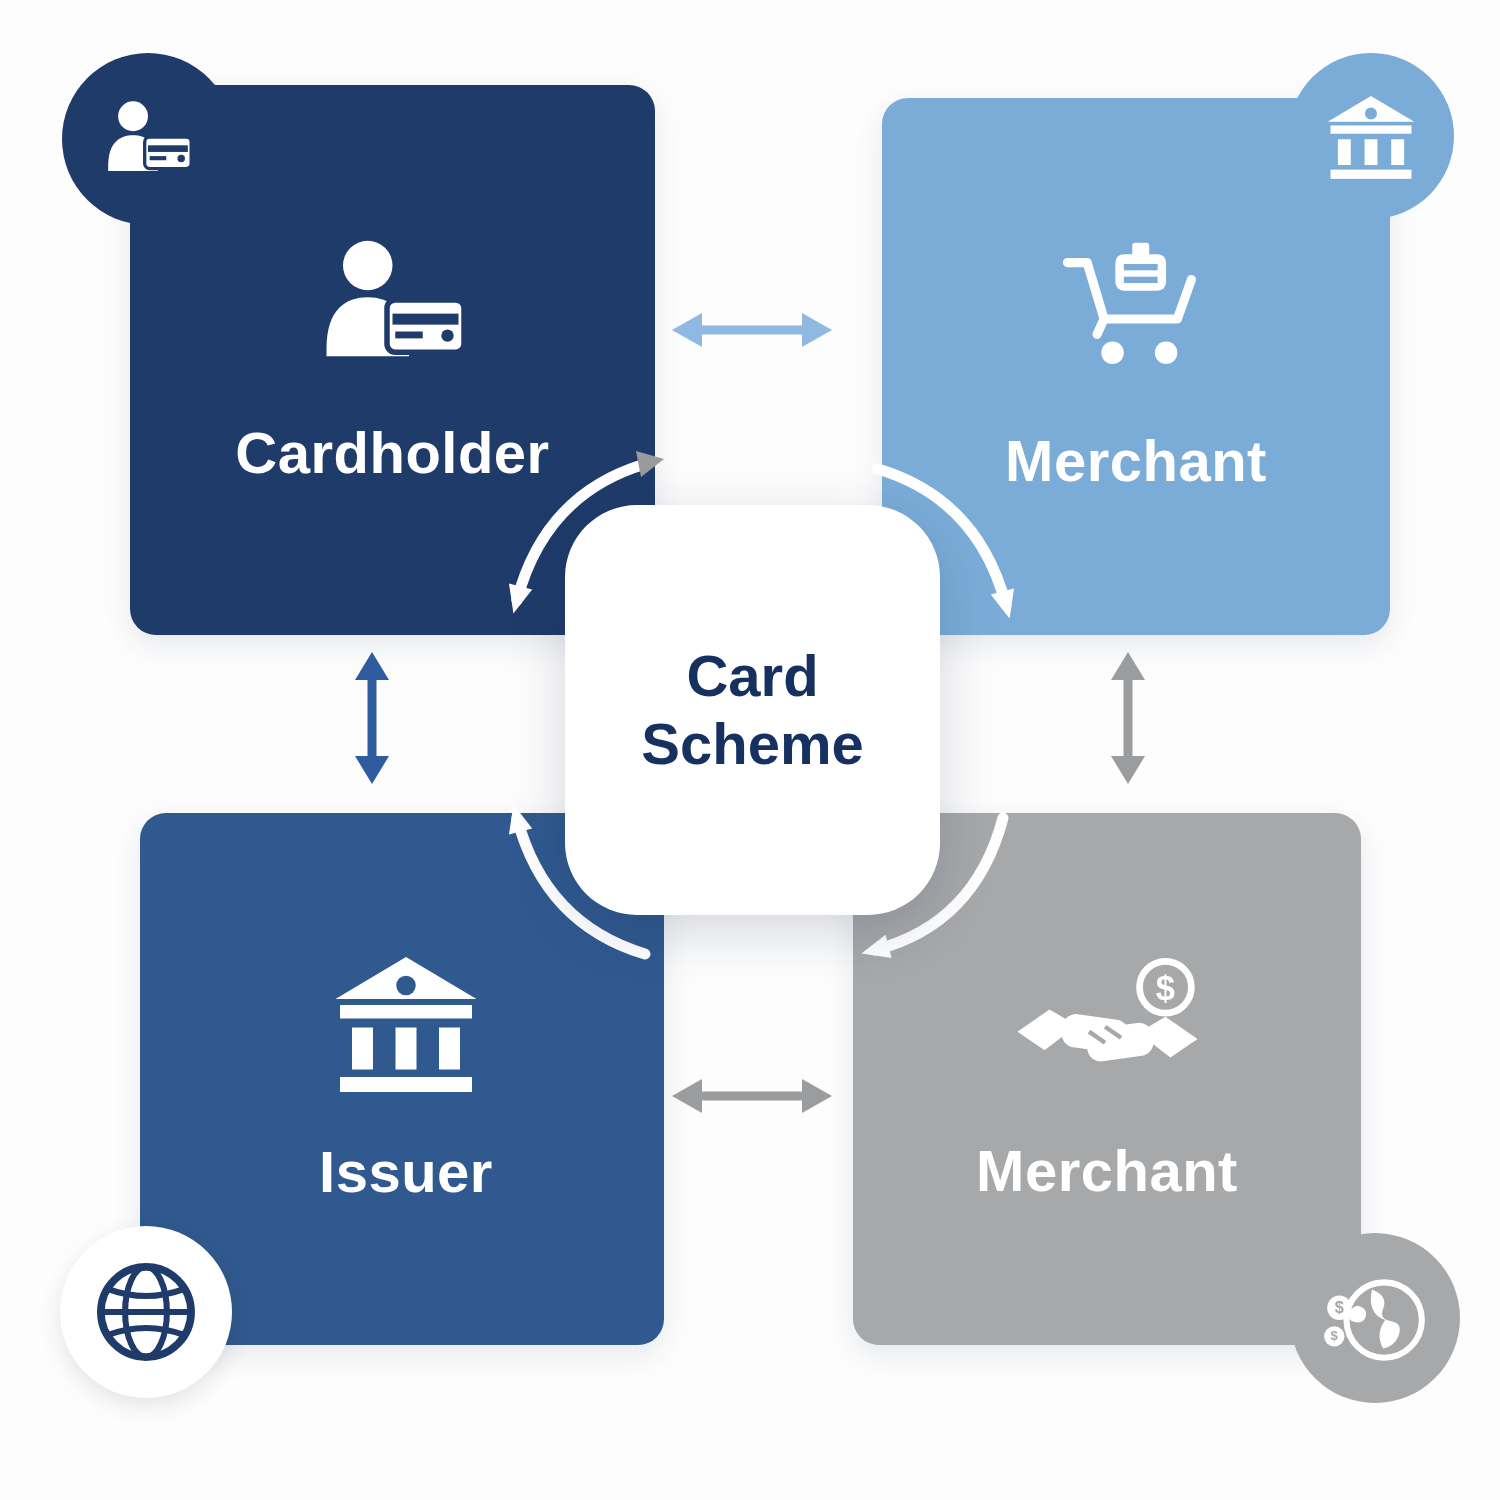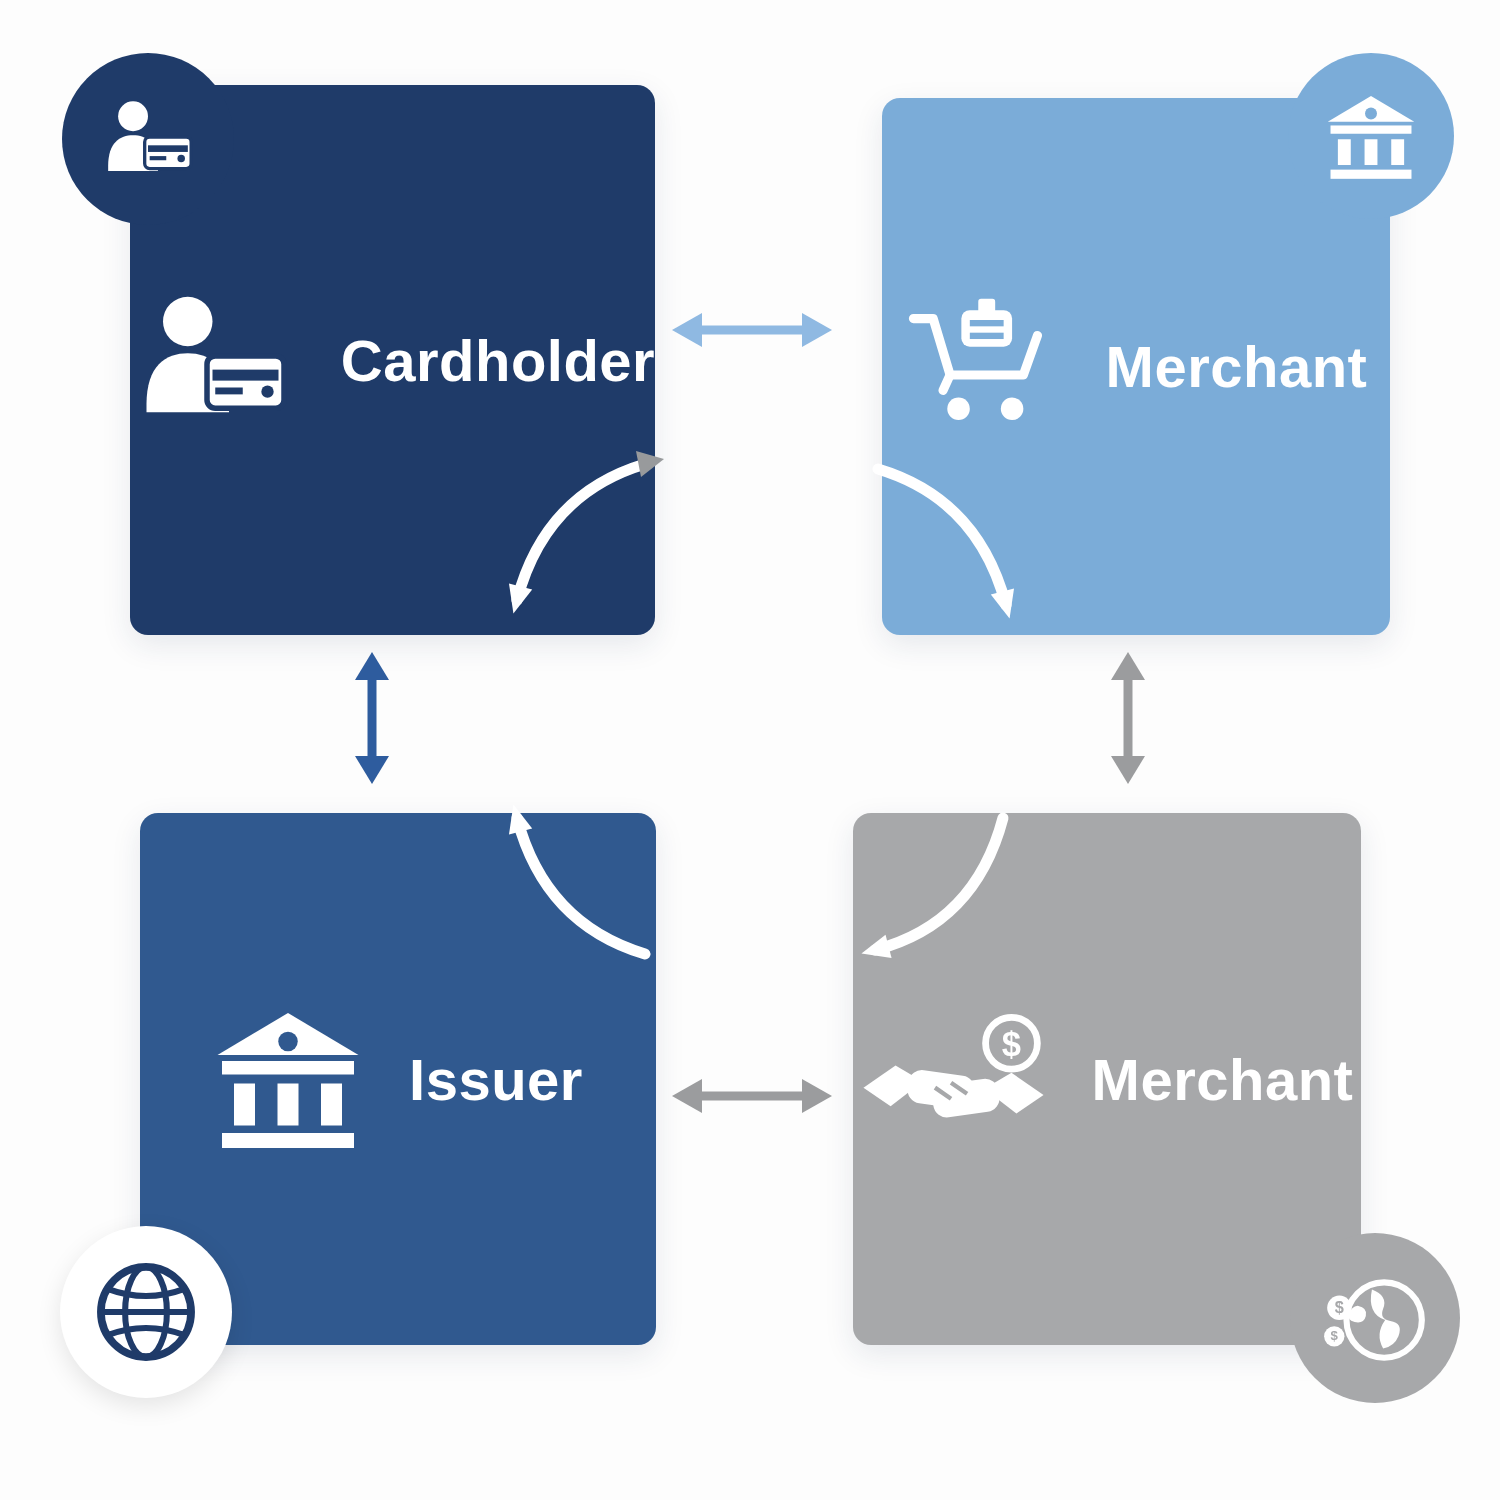--- a/index.html
+++ b/index.html
@@ -6,32 +6,32 @@
   .canvas {
     position: relative;
     width: 1500px;
     height: 1500px;
     background: var(--background, #fdfdfd);
     font-family: "Liberation Sans", sans-serif;
     overflow: hidden;
   }
   .node {
     position: absolute;
-    border-radius: 18px;
+    border-radius: 26px;
     display: flex;
-    flex-direction: row;
+    flex-direction: column;
     align-items: center;
     justify-content: center;
     gap: 46px;
     z-index: 1;
     box-shadow: 0 10px 30px rgba(30, 50, 90, 0.10);
   }
   .node-cardholder { left: 130px; top: 85px;  width: 525px; height: 550px; background: var(--navy, #1F3B69); }
   .node-merchant   { left: 882px; top: 98px;  width: 508px; height: 537px; background: var(--light-blue, #7BACD8); }
-  .node-issuer     { left: 140px; top: 813px; width: 516px; height: 532px; background: var(--mid-blue, #30598F); }
+  .node-issuer     { left: 140px; top: 813px; width: 516px; height: 532px; background: var(--mid-blue, #30598F); padding-left: 8px; }
   .node-acquirer   { left: 853px; top: 813px; width: 508px; height: 532px; background: var(--gray, #A7A8AA); }
   .node-label {
     font-size: 58px;
     font-weight: 700;
     letter-spacing: 0.5px;
     color: #ffffff;
   }
   .badge {
     position: absolute;
     border-radius: 50%;
@@ -256,14 +256,17 @@
 
   <svg class="arc" style="left:855px; top:798px;" width="170" height="170" viewBox="0 0 170 170">
     <defs>
       <marker id="ah-br" markerWidth="40" markerHeight="40" refX="20" refY="20" orient="auto" markerUnits="userSpaceOnUse">
         <path d="M6 8 L34 20 L6 32 Z" fill="#ffffff"></path>
       </marker>
     </defs>
     <path d="M148 20 Q120 126 20 152" fill="none" stroke="#ffffff" stroke-width="11" stroke-linecap="round" marker-end="url(#ah-br)"></path>
   </svg>
 
+  <div class="center-box">
+    <div class="center-label">Card Scheme</div>
+  </div>
 
 </div>
 
 </body></html>

